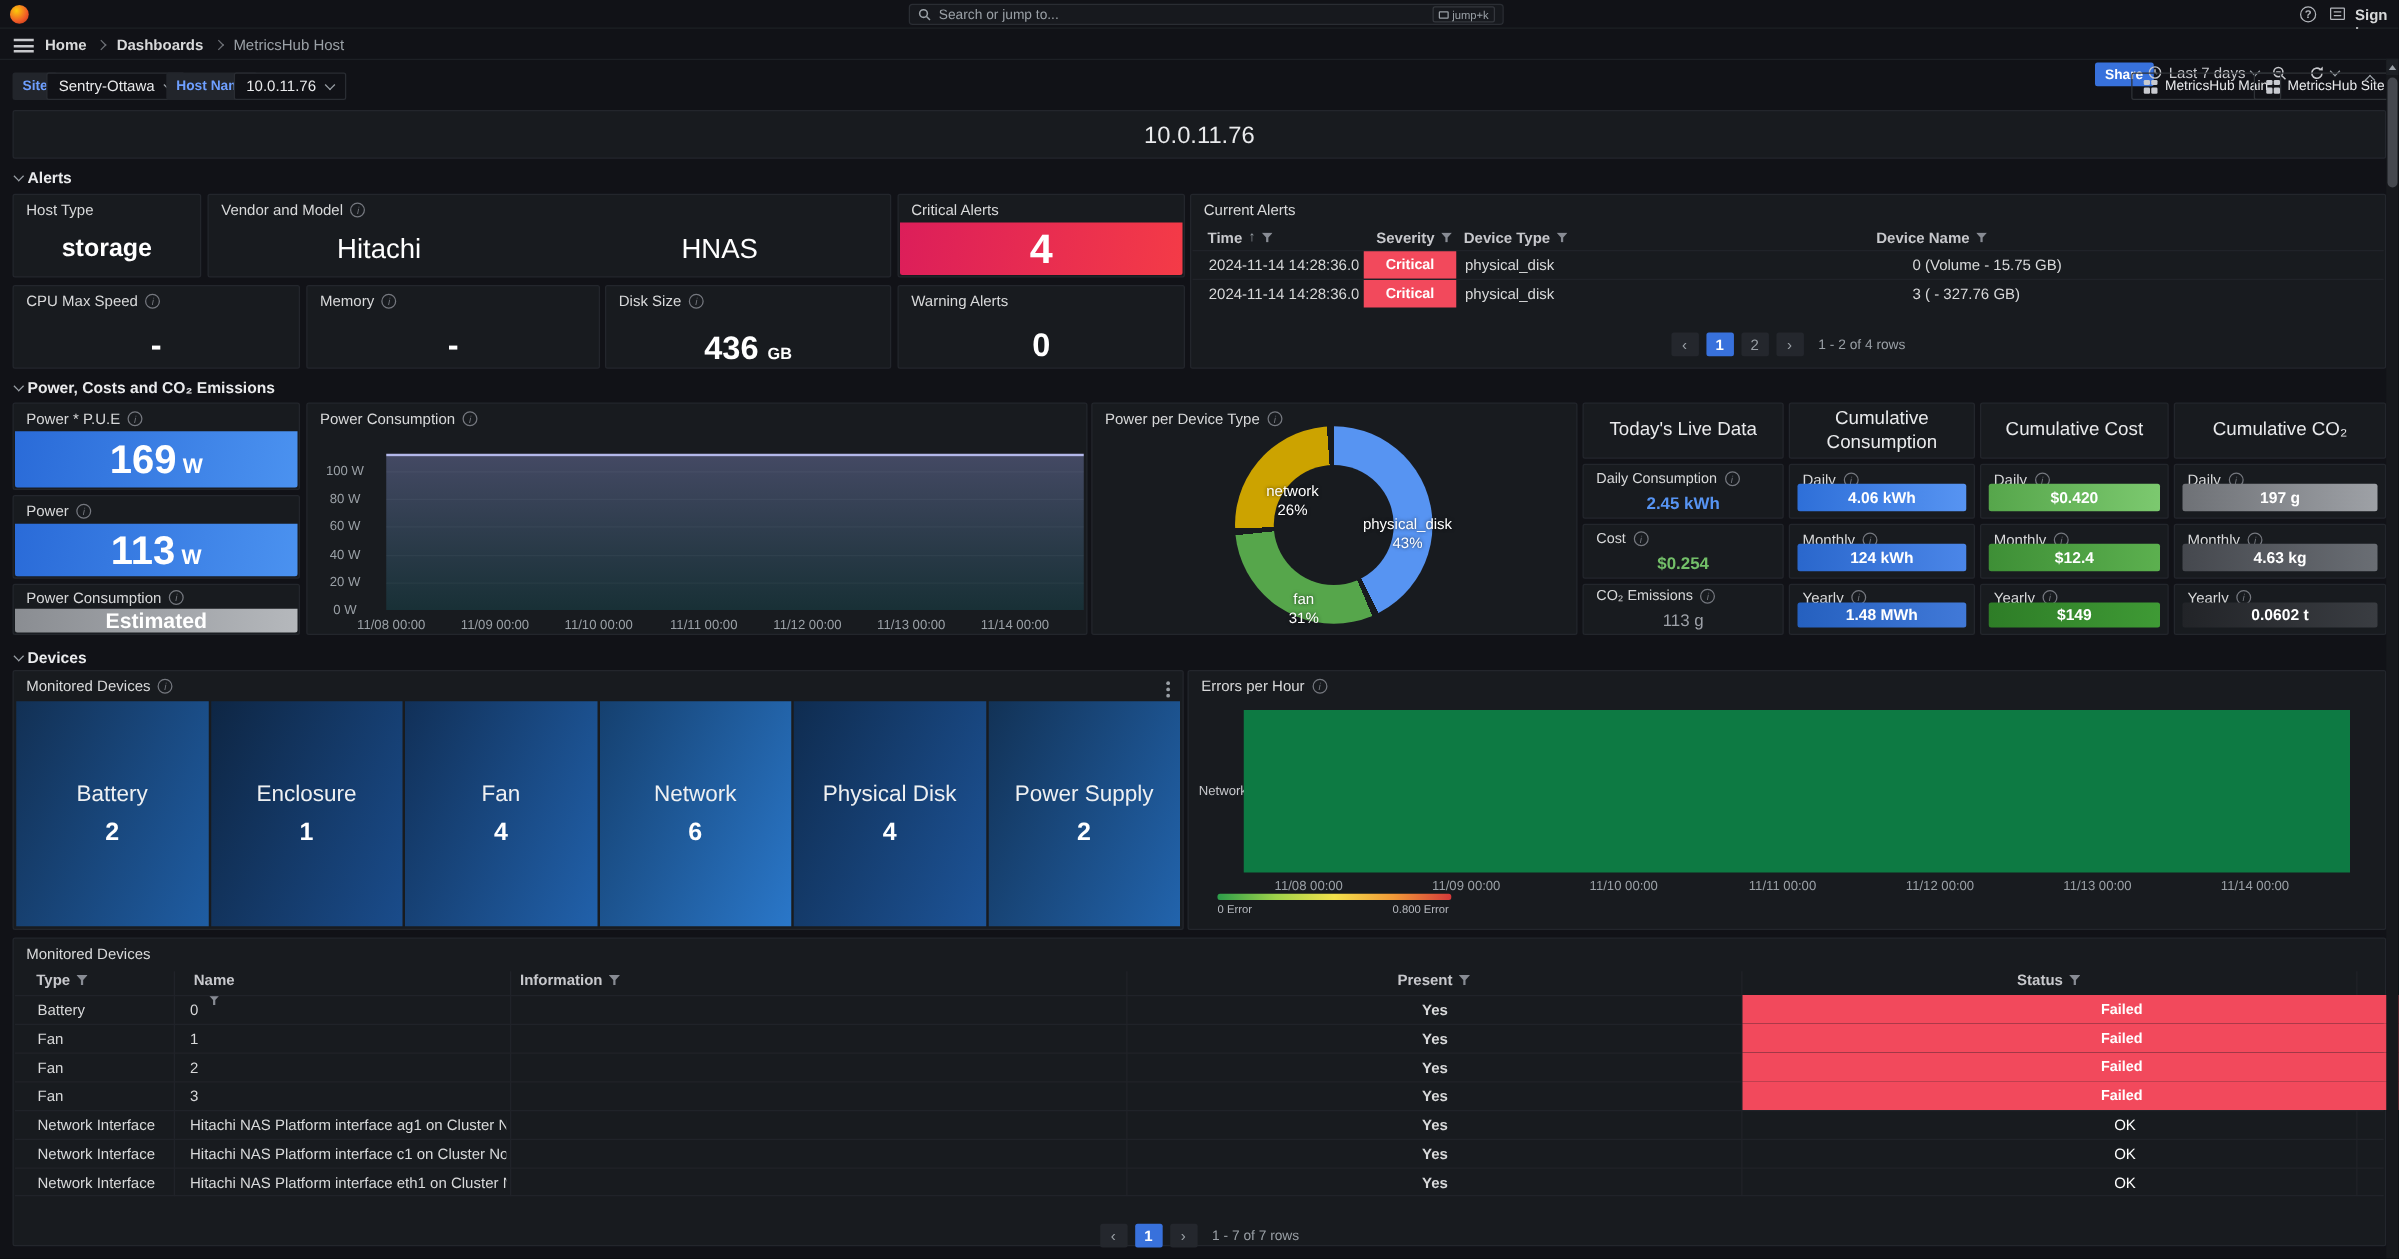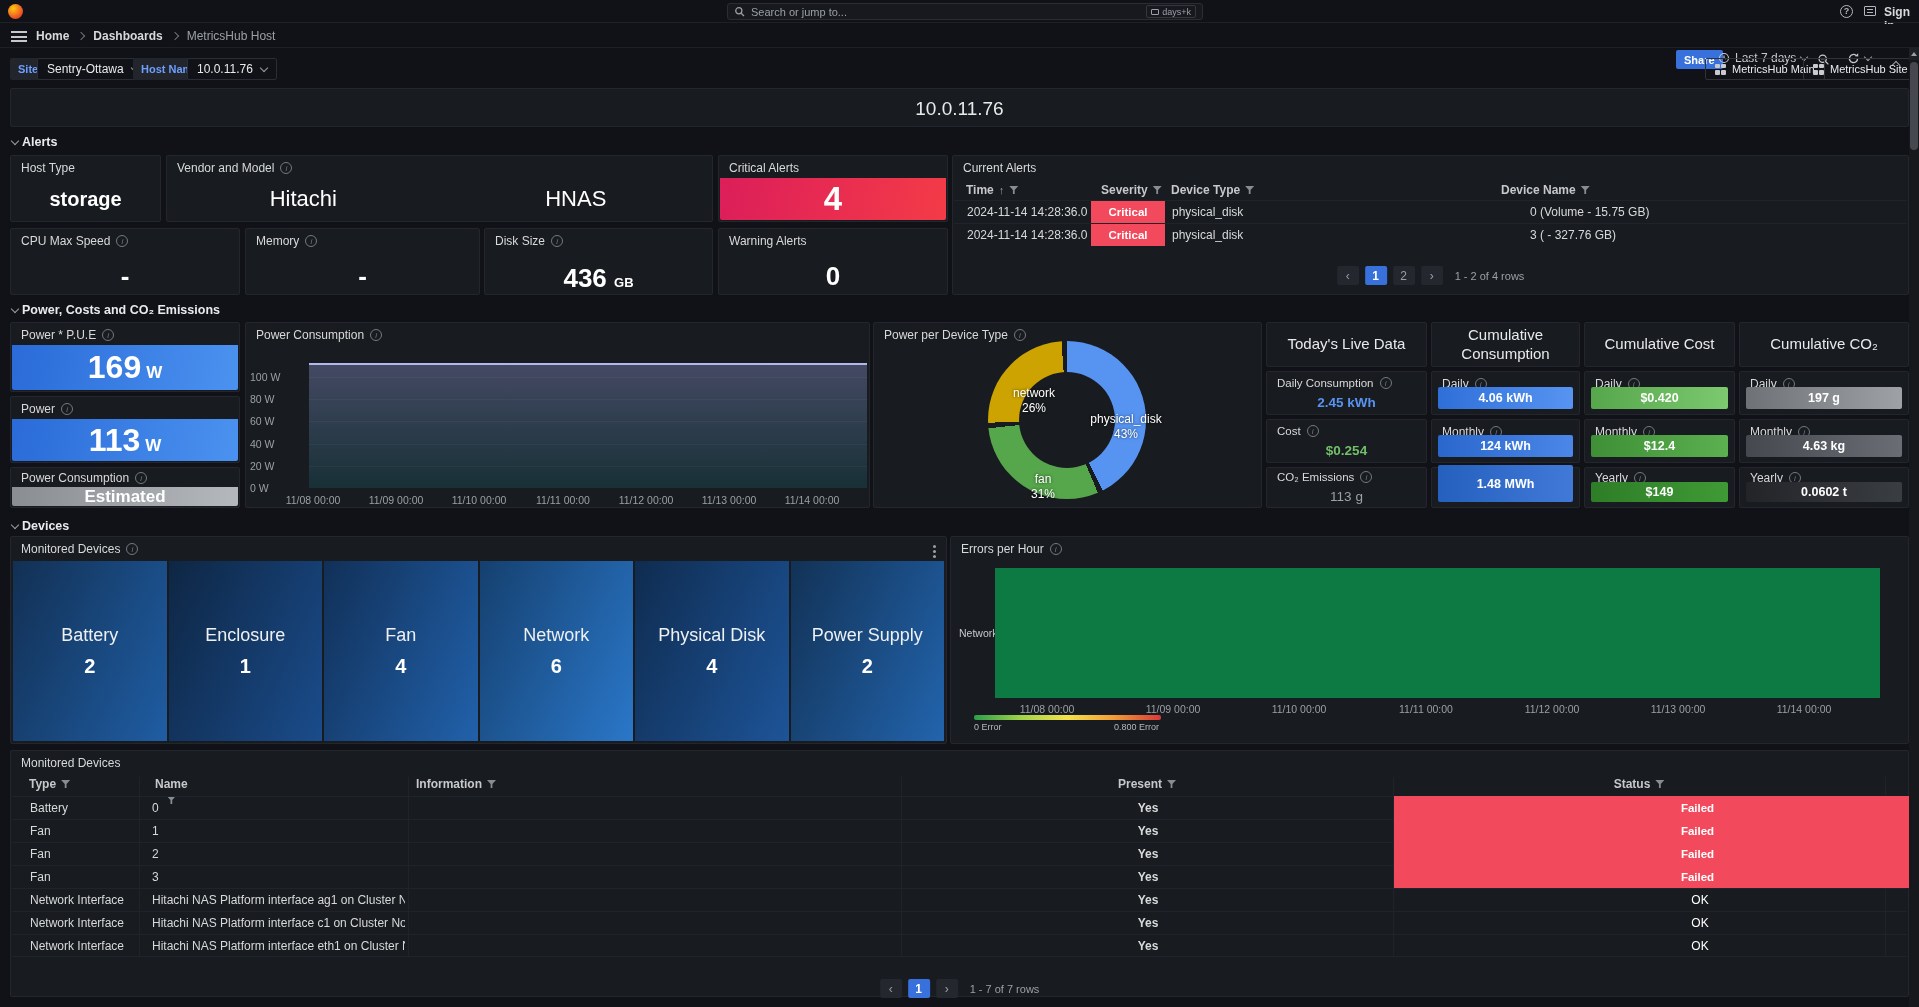--- a/index.html
+++ b/index.html
@@ -65,21 +65,21 @@
   .statusfail { position:absolute; left:1382px; width:565px; top:-1px; bottom:0; background:#F2495C; color:#fff; font-size:11.5px; font-weight:700; display:flex; align-items:center; justify-content:center;padding-left:42px; }
   .statusok { position:absolute; left:1442px; width:492px; top:0; bottom:0; color:#fff; font-size:12px; font-weight:400; display:flex; align-items:center; justify-content:center; }
   .vline { position:absolute; width:1px; background:#202329; }
 
   .pager { position:absolute; left:50%; transform:translateX(-50%); display:flex; align-items:center; gap:6px; }
   .pgbtn { width:22px; height:19px; border-radius:2px; background:#24272d; color:#9aa0a6; font-size:12px; display:flex; align-items:center; justify-content:center; }
   .pgbtn.active { background:#3871dc; color:#fff; font-weight:700; }
   .pginfo { font-size:11px; color:#9aa0a6; margin-left:6px; white-space:nowrap; }
 
   
-  .ytick { position:absolute; width:52px; text-align:left; font-size:10.5px; color:#9aa0a6; }
+  .ytick { position:absolute; width:52px; text-align:center; font-size:10.5px; color:#9aa0a6; }
   .xtick { position:absolute; transform:translateX(-50%); font-size:10.5px; color:#9aa0a6; white-space:nowrap; }
   #plotarea { position:absolute; left:63px; top:40px; width:558px; height:125px; background:linear-gradient(180deg,rgba(138,148,210,0.38),rgba(24,92,102,0.32)); border-top:2px solid #b3b8ea; }
   .gridline { position:absolute; left:63px; width:558px; height:1px; background:rgba(255,255,255,0.05); }
 
   
   #donut { position:absolute; left:114px; top:18px; width:158px; height:158px; border-radius:50%;
     background:conic-gradient(#5794F2 0deg 153deg,#181b1f 153deg 157deg,#56A64B 157deg 264deg,#181b1f 264deg 268deg,#CCA300 268deg 356deg,#181b1f 356deg 360deg); }
   #donut::after { content:""; position:absolute; left:31px; top:31px; width:96px; height:96px; background:#181b1f; border-radius:50%; }
   .dlabel { position:absolute; transform:translate(-50%,-50%); text-align:center; font-size:12px; color:#fff; line-height:1.25; text-shadow:0 0 3px rgba(0,0,0,.7); z-index:2; }
 
@@ -120,21 +120,21 @@
         <div class="grafana-logo"></div>
       </div>
     <div id="searchbox">
       <svg width="11" height="11" viewBox="0 0 16 16">
           <circle cx="7" cy="7" r="4.5" stroke="#9aa0a6" fill="none" stroke-width="1.8"></circle>
           <line x1="10.5" y1="10.5" x2="14.5" y2="14.5" stroke="#9aa0a6" stroke-width="1.8"></line>
         </svg>
       <span class="ph">Search or jump to...</span>
       <span class="kbd">
           <span class="keyicon"></span>
-          <span>days+k</span>
+          <span>jump+k</span>
         </span>
     </div>
     <div class="abs" style="left:1840px;top:5px;">
         <div class="circle-q">?</div>
       </div>
     <div class="abs" style="left:1864px;top:6px;">
         <div class="newsicon"></div>
       </div>
     <div class="abs navtext" style="left:1884px;top:5px;font-weight:600;">Sign in</div>
   </div>
@@ -439,21 +439,21 @@
         <span>Monthly</span>
         <span class="iinfo"></span>
       </div>
     <div class="gbar" style="background:linear-gradient(90deg,#2a67cc,#4b86e8);">124 kWh</div>
   </div>
   <div class="panel" style="left:1431px;top:467px;width:149px;height:41px;">
     <div class="ptitle" style="top:3px;">
         <span>Yearly</span>
         <span class="iinfo"></span>
       </div>
-    <div class="gbar" style="height:37px;background:linear-gradient(90deg,#2560bf,#4179d8);">1.48 MWh</div>
+    <div class="gbar" style="height:20px;background:linear-gradient(90deg,#2560bf,#4179d8);">1.48 MWh</div>
   </div>
 
   <div class="panel" style="left:1584px;top:322px;width:151px;height:45px;">
     <div class="colhead">Cumulative Cost</div>
   </div>
   <div class="panel" style="left:1584px;top:371px;width:151px;height:44px;">
     <div class="ptitle">
         <span>Daily</span>
         <span class="iinfo"></span>
       </div>

